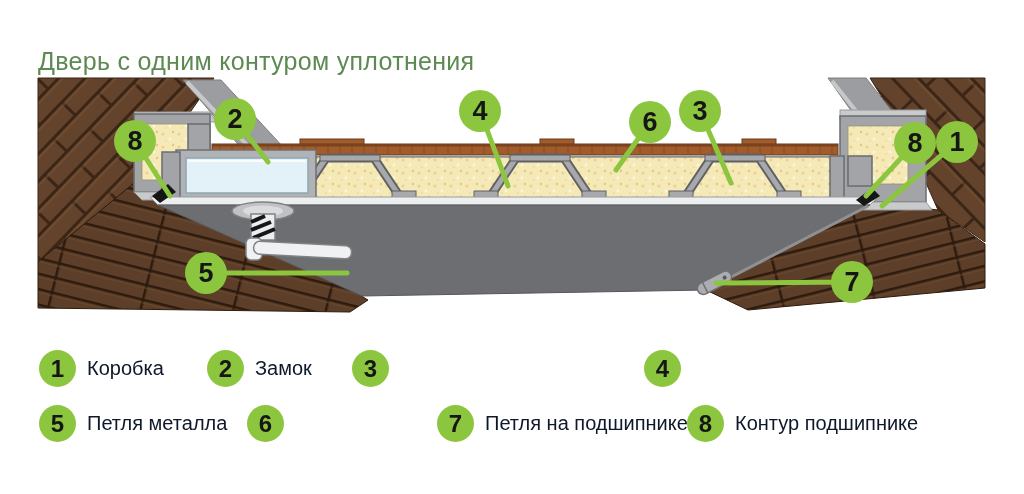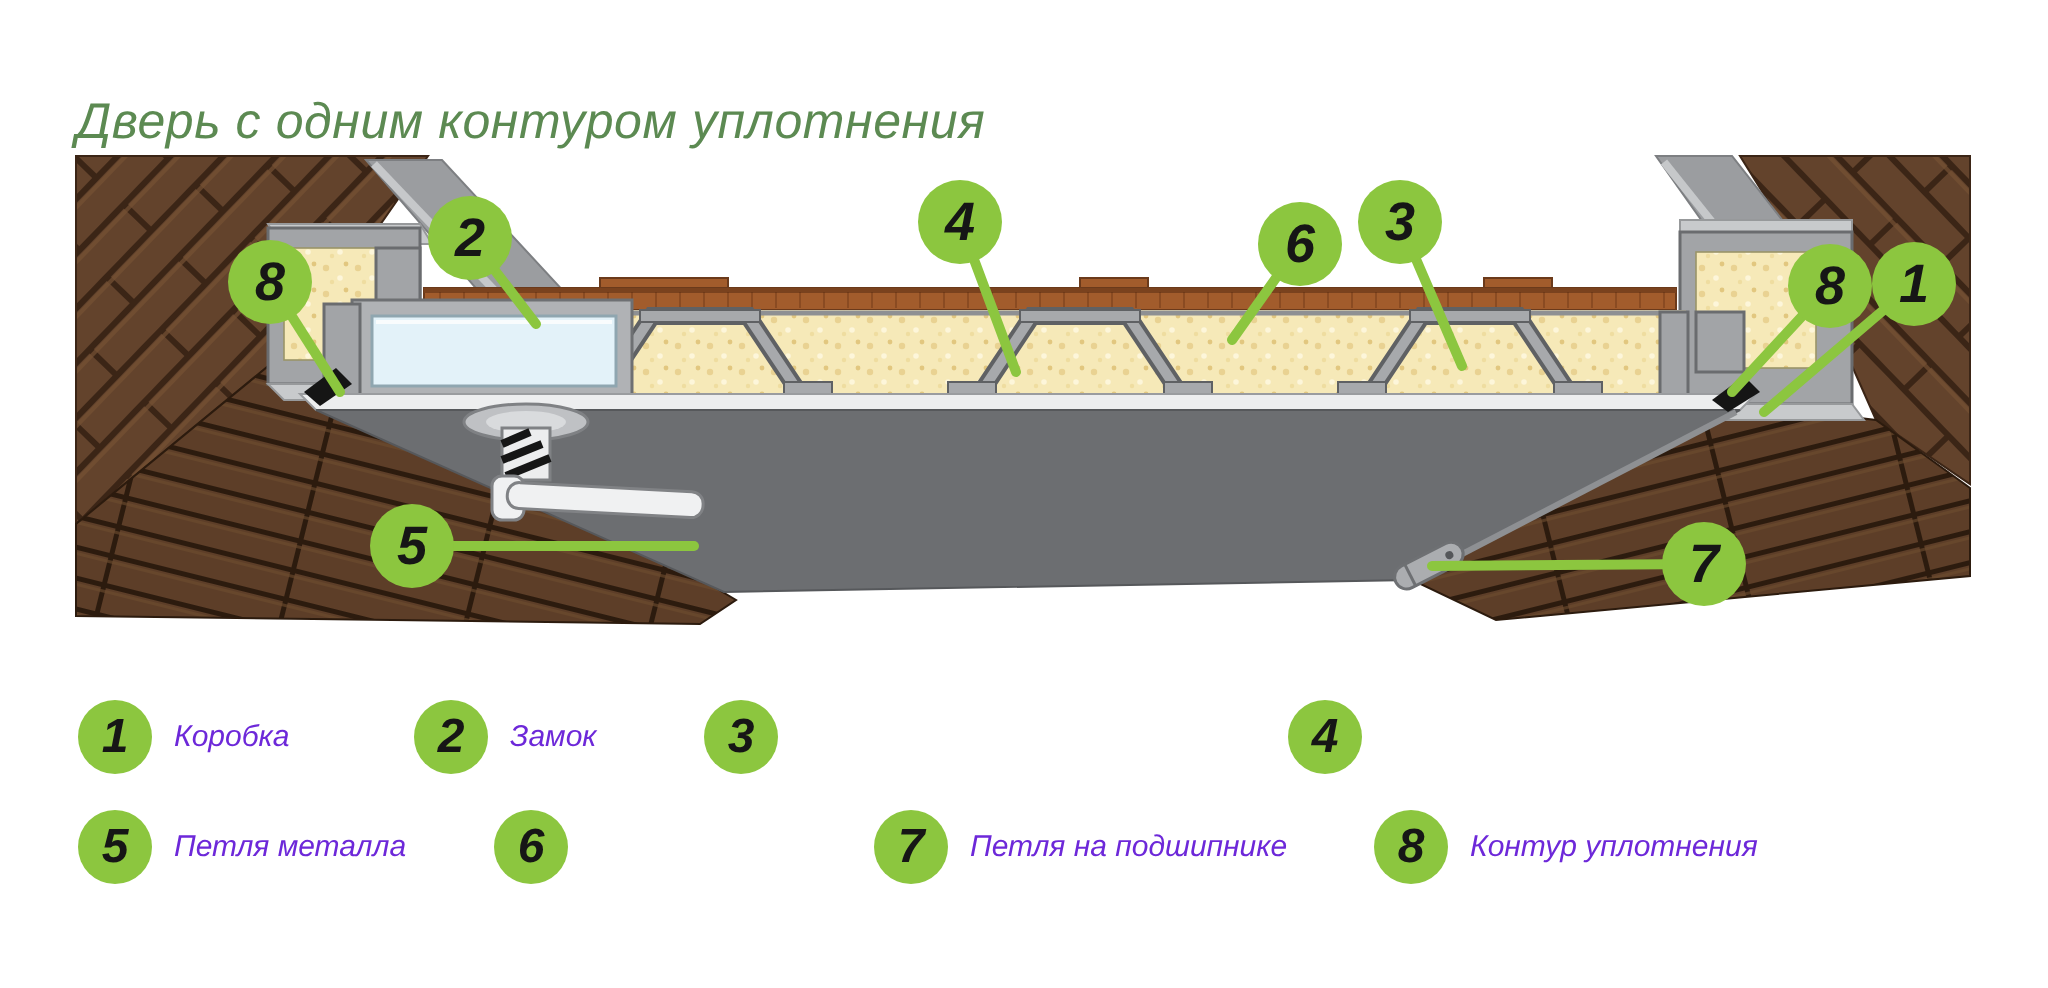--- a/index.html
+++ b/index.html
@@ -1,27 +1,27 @@
 <!DOCTYPE html>
 <html><head>
 <meta charset="utf-8">
 <style>
   html,body{margin:0;padding:0;background:#ffffff;}
   body{width:1024px;height:494px;overflow:hidden;font-family:"Liberation Sans",sans-serif;}
-  .stage{position:relative;width:960px;height:494px;background:#fff;font-style:italic;}
+  .stage{position:relative;width:960px;height:494px;background:#fff;}
   .page-title{position:absolute;left:38px;top:30px;font-size:25px;font-weight:400;color:#5C8A52;letter-spacing:0.3px;}
   .art{position:absolute;left:0;top:0;width:1024px;height:494px;}
   .marker{position:absolute;width:42px;height:42px;border-radius:50%;background:#8CC63F;
           display:flex;align-items:center;justify-content:center;
           font-size:27px;font-weight:600;color:#161616;line-height:1;}
   .legend-item{position:absolute;display:flex;align-items:center;gap:11px;}
   .legend-num{width:37px;height:37px;border-radius:50%;background:#8CC63F;flex:0 0 auto;
           display:flex;align-items:center;justify-content:center;
           font-size:24px;font-weight:600;color:#161616;line-height:1;}
-  .legend-label{font-size:15px;color:#6d28d9;white-space:nowrap;}
+  .legend-label{font-size:20px;color:#0f172a;white-space:nowrap;}
 </style>
 </head>
 <body>
 
 <div class="stage">
 
   <h1 class="page-title">Дверь с одним контуром уплотнения</h1>
 
   <svg class="art" viewBox="0 0 1024 494" xmlns="http://www.w3.org/2000/svg">
     <defs>
@@ -226,17 +226,17 @@
     </div>
     <div class="legend-item" style="left:247px;top:405px">
       <span class="legend-num">6</span>
     </div>
     <div class="legend-item" style="left:437px;top:405px">
       <span class="legend-num">7</span>
       <span class="legend-label">Петля на подшипнике</span>
     </div>
     <div class="legend-item" style="left:687px;top:405px">
       <span class="legend-num">8</span>
-      <span class="legend-label">Контур уплотнения</span>
+      <span class="legend-label">Контур подшипнике</span>
     </div>
   </div>
 
 </div>
 
 </body></html>

